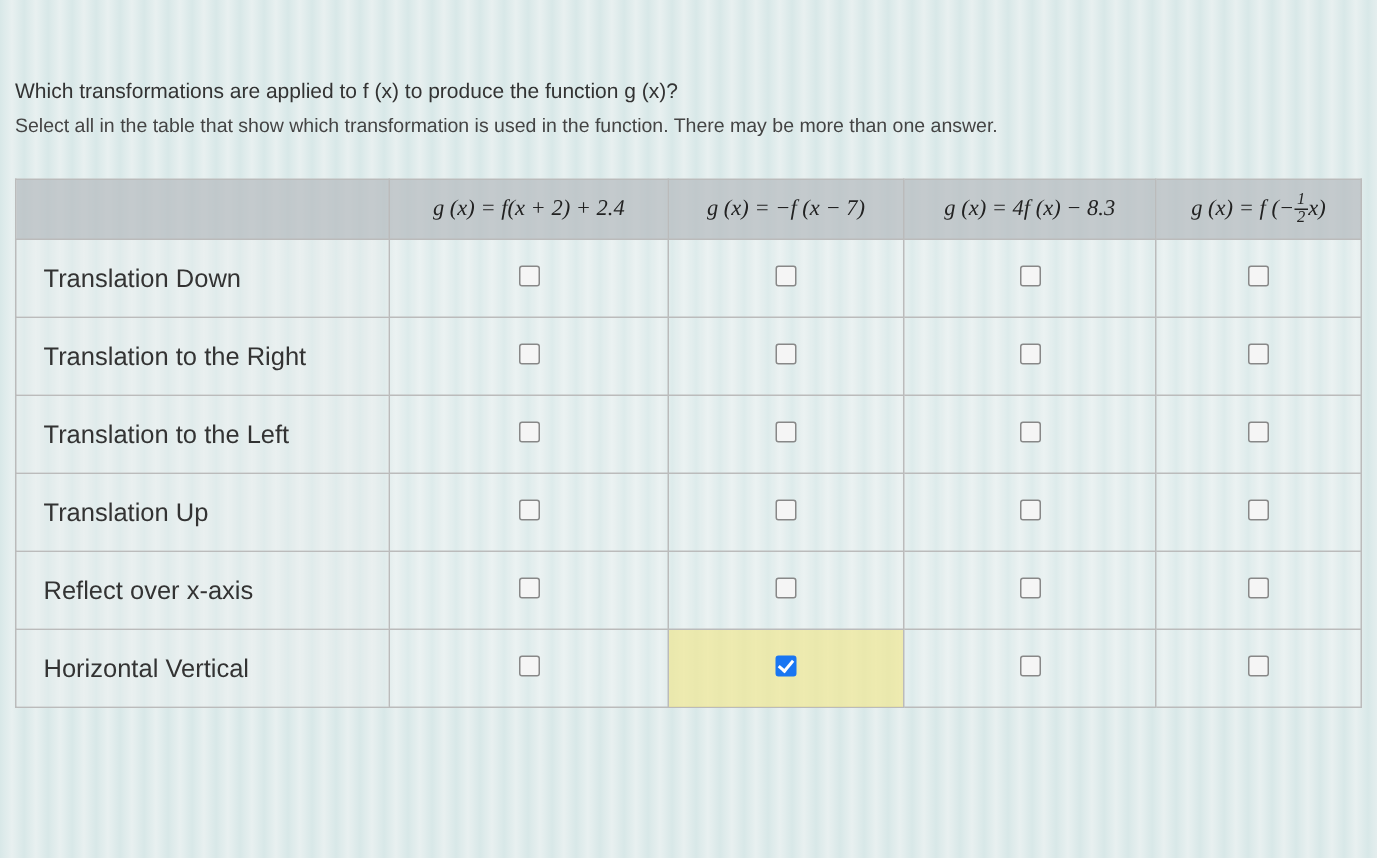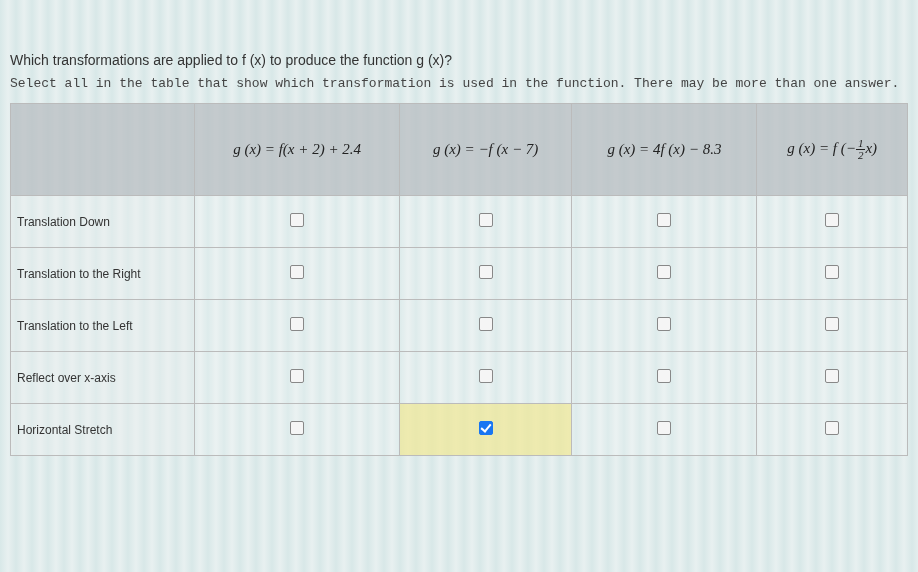--- a/index.html
+++ b/index.html
@@ -6,47 +6,47 @@
     body {
       font-family: Arial, sans-serif;
       background: repeating-linear-gradient(90deg, #d8e8e8 0px, #e8f0f0 8px, #d8e8e8 16px);
       width: 918px;
       height: 572px;
       padding: 4px 10px;
       color: #444;
       font-size: 13px;
     }
     .question { margin-bottom: 8px; font-size: 14px; color: #333; margin-top: 48px; }
-    .instruction { margin-bottom: 12px; font-size: 13px; color: #444; font-family: Liberation Mono, monospace; }
+    .instruction { margin-bottom: 28px; font-size: 13px; color: #444; }
     table {
       border-collapse: collapse;
       width: 100%;
       border: 1px solid #aaa;
       background: rgba(255,255,255,0.15);
     }
     th, td {
       border: 1px solid #bbb;
       text-align: center;
       vertical-align: middle;
     }
     th {
       background: rgba(180,185,190,0.7);
       font-weight: normal;
       font-style: italic;
       font-family: 'Times New Roman', serif;
       font-size: 15px;
-      padding: 34px 8px;
+      padding: 8px 8px;
       color: #222;
     }
     th:first-child { background: rgba(180,185,190,0.7); }
     td:first-child {
       text-align: left;
-      padding-left: 6px;
+      padding-left: 18px;
       font-family: Arial, sans-serif;
-      font-size: 12px;
+      font-size: 17px;
       color: #333;
       background: rgba(230,235,235,0.25);
     }
     td { height: 52px; position: relative; }
     .cb {
       width: 14px;
       height: 14px;
       border: 1.5px solid #888;
       border-radius: 2px;
       display: inline-block;
@@ -111,27 +111,34 @@
       <td><span class="cb"></span></td>
     </tr>
     <tr>
       <td>Translation to the Left</td>
       <td><span class="cb"></span></td>
       <td><span class="cb"></span></td>
       <td><span class="cb"></span></td>
       <td><span class="cb"></span></td>
     </tr>
     <tr>
+      <td>Translation Up</td>
+      <td><span class="cb"></span></td>
+      <td><span class="cb"></span></td>
+      <td><span class="cb"></span></td>
+      <td><span class="cb"></span></td>
+    </tr>
+    <tr>
       <td>Reflect over x-axis</td>
       <td><span class="cb"></span></td>
       <td><span class="cb"></span></td>
       <td><span class="cb"></span></td>
       <td><span class="cb"></span></td>
     </tr>
     <tr>
-      <td>Horizontal Stretch</td>
+      <td>Horizontal Vertical</td>
       <td><span class="cb"></span></td>
       <td class="hl-yellow"><span class="cb checked"></span></td>
       <td><span class="cb"></span></td>
       <td><span class="cb"></span></td>
     </tr>
   </tbody>
 </table>
 
 </body></html>

